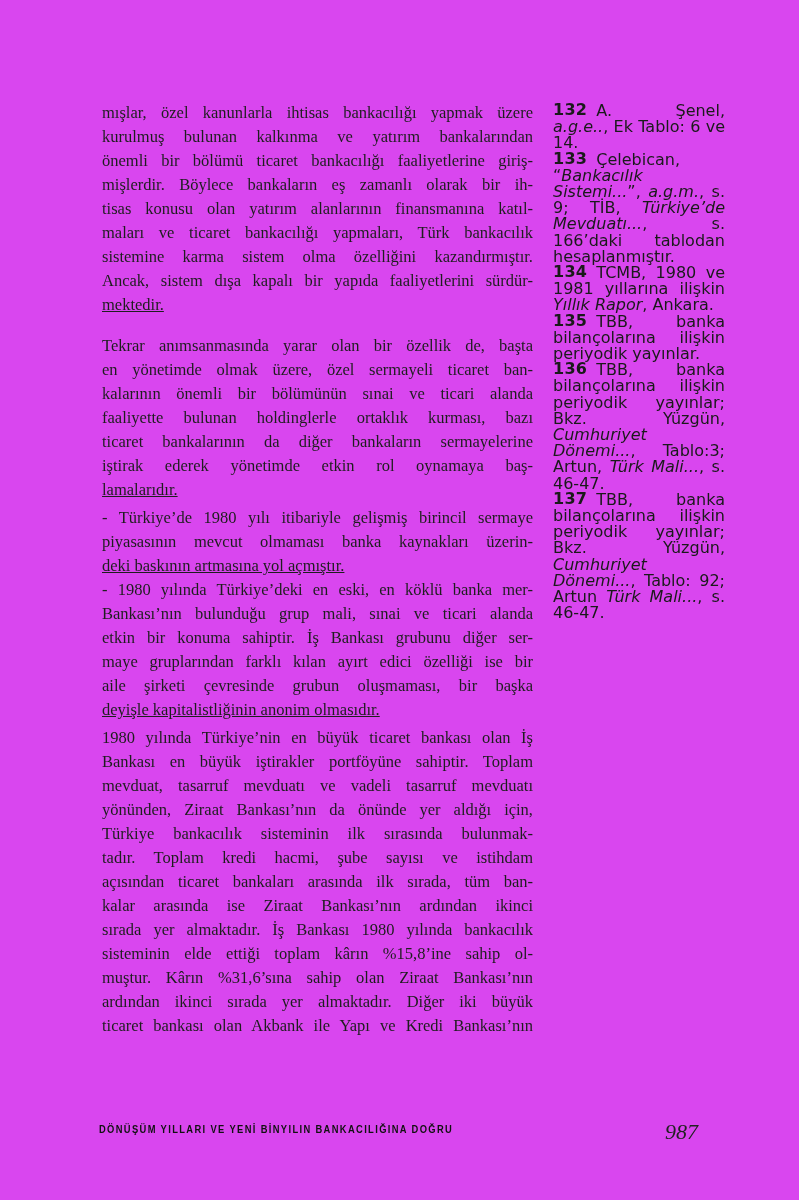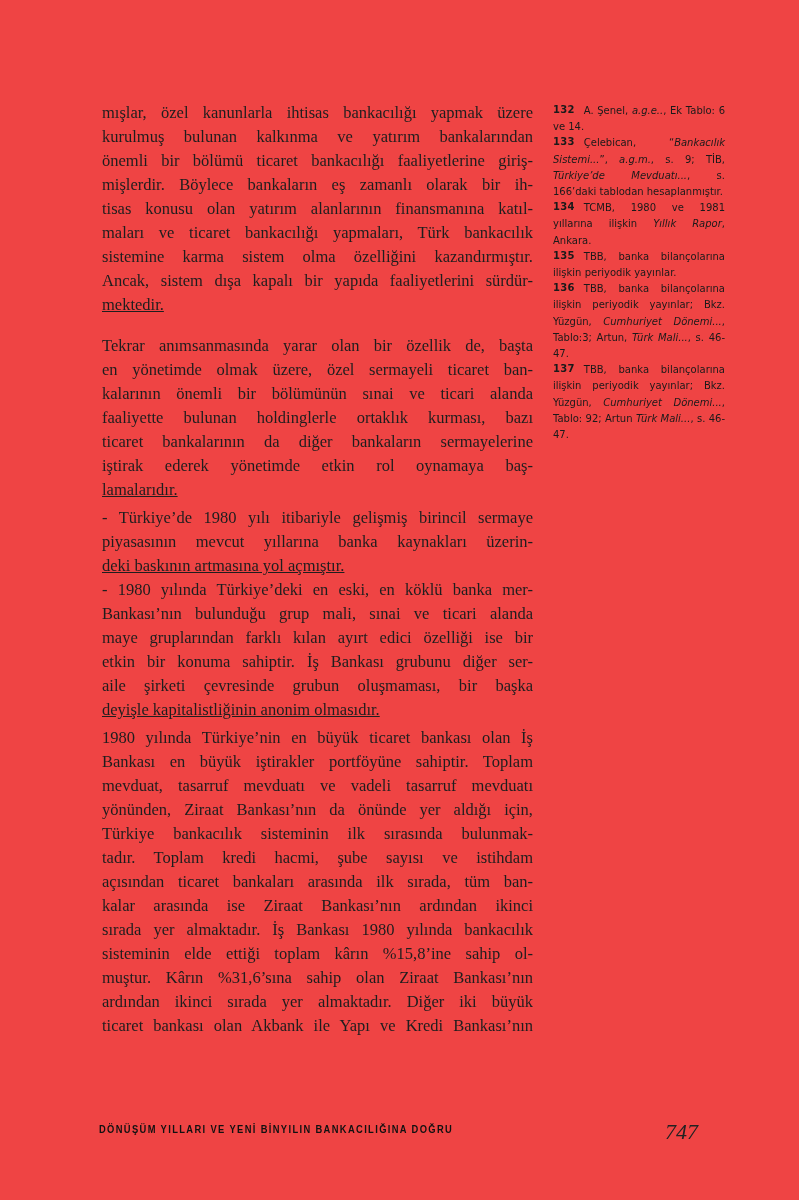--- a/index.html
+++ b/index.html
@@ -7,21 +7,21 @@
     width: 799px;
     height: 1200px;
     background: #ffffff;
     position: relative;
     overflow: hidden;
     font-family: "Liberation Serif", serif;
   }
   .page {
     position: absolute;
     inset: 0;
-    background: #ef4444;
+    background: #d946ef;
   }
   
   .body-col {
     position: absolute;
     left: 102px;
     top: 101px;
     width: 431px;
     font-family: "Liberation Serif", "DejaVu Serif", serif;
     font-size: 16.5px;
     line-height: 24px;
@@ -36,21 +36,21 @@
     white-space: normal;
   }
   .bl.flush { text-align-last: left; text-decoration: underline; }
   
   .fn-col {
     position: absolute;
     left: 553px;
     top: 103px;
     width: 172px;
     font-family: "DejaVu Sans", sans-serif;
-    font-size: 10px;
+    font-size: 16px;
     line-height: 16.2px;
     color: #1a1a1a;
     text-align: justify;
   }
   .fn { margin: 0; }
   .fn-num {
     font-weight: 700;
     padding-right: 9px;
     position: relative;
     top: -1px;
@@ -102,26 +102,26 @@
         <div class="bl">Tekrar anımsanmasında yarar olan bir özellik de, başta</div>
         <div class="bl">en yönetimde  olmak üzere, özel sermayeli ticaret ban-</div>
         <div class="bl">kalarının önemli bir bölümünün sınai ve ticari alanda</div>
         <div class="bl">faaliyette bulunan holdinglerle ortaklık kurması, bazı</div>
         <div class="bl">ticaret bankalarının da diğer bankaların sermayelerine</div>
         <div class="bl">iştirak ederek yönetimde etkin rol oynamaya baş-</div>
         <div class="bl flush">lamalarıdır.</div>
       </div>
       <div class="para">
         <div class="bl">- Türkiye’de 1980 yılı itibariyle gelişmiş birincil sermaye</div>
-        <div class="bl">piyasasının mevcut yıllarına banka kaynakları üzerin-</div>
+        <div class="bl">piyasasının mevcut olmaması banka kaynakları üzerin-</div>
         <div class="bl flush">deki baskının artmasına yol açmıştır.</div>
         <div class="bl">- 1980 yılında Türkiye’deki en eski, en köklü banka mer-</div>
         <div class="bl">Bankası’nın bulunduğu grup mali, sınai ve ticari alanda</div>
+        <div class="bl">etkin bir konuma sahiptir. İş Bankası grubunu diğer ser-</div>
         <div class="bl">maye gruplarından farklı kılan ayırt edici özelliği ise bir</div>
-        <div class="bl">etkin bir konuma sahiptir. İş Bankası grubunu diğer ser-</div>
         <div class="bl">aile şirketi çevresinde grubun oluşmaması, bir başka</div>
         <div class="bl flush">deyişle kapitalistliğinin anonim olmasıdır.</div>
       </div>
       <div class="para">
         <div class="bl">1980 yılında Türkiye’nin en büyük ticaret bankası olan İş</div>
         <div class="bl">Bankası en büyük iştirakler portföyüne sahiptir. Toplam</div>
         <div class="bl">mevduat, tasarruf mevduatı ve vadeli tasarruf mevduatı</div>
         <div class="bl">yönünden, Ziraat Bankası’nın da önünde yer aldığı için,</div>
         <div class="bl">Türkiye bankacılık sisteminin ilk sırasında bulunmak-</div>
         <div class="bl">tadır. Toplam kredi hacmi, şube sayısı ve istihdam</div>
@@ -139,15 +139,15 @@
       <div class="fn"><span class="fn-num">132</span><span>A. Şenel, </span><i>a.g.e..</i><span>, Ek Tablo: 6 ve 14.</span></div>
       <div class="fn"><span class="fn-num">133</span><span>Çelebican, “</span><i>Bankacılık Sistemi...</i><span>”, </span><i>a.g.m.</i><span>, s. 9; TİB, </span><i>Türkiye’de Mevduatı...</i><span>, s. 166’daki tablodan hesaplanmıştır.</span></div>
       <div class="fn"><span class="fn-num">134</span><span>TCMB, 1980 ve 1981 yıllarına ilişkin </span><i>Yıllık Rapor</i><span>, Ankara.</span></div>
       <div class="fn"><span class="fn-num">135</span><span>TBB, banka bilançolarına ilişkin periyodik yayınlar.</span></div>
       <div class="fn"><span class="fn-num">136</span><span>TBB, banka bilançolarına ilişkin periyodik yayınlar; Bkz. Yüzgün, </span><i>Cumhuriyet Dönemi...</i><span>, Tablo:3; Artun, </span><i>Türk Mali...</i><span>, s. 46-47.</span></div>
       <div class="fn"><span class="fn-num">137</span><span>TBB, banka bilançolarına ilişkin periyodik yayınlar; Bkz. Yüzgün, </span><i>Cumhuriyet Dönemi...</i><span>, Tablo: 92; Artun </span><i>Türk Mali...</i><span>, s. 46-47.</span></div>
     </div>
 
   <div class="footer-title">DÖNÜŞÜM YILLARI VE YENİ BİNYILIN BANKACILIĞINA DOĞRU</div>
 
-  <div class="page-number">747</div>
+  <div class="page-number">987</div>
 
 </div>
 
 </body></html>

